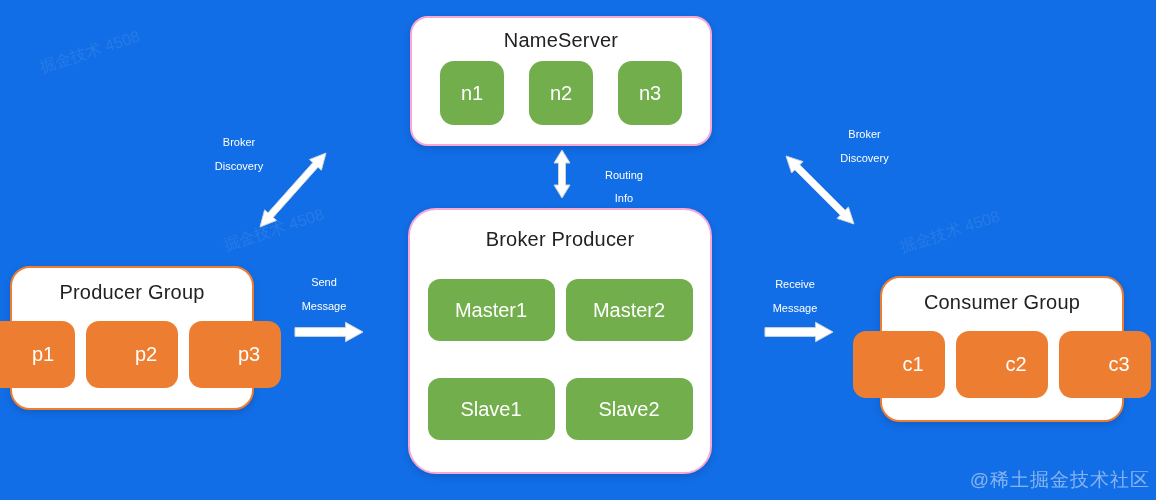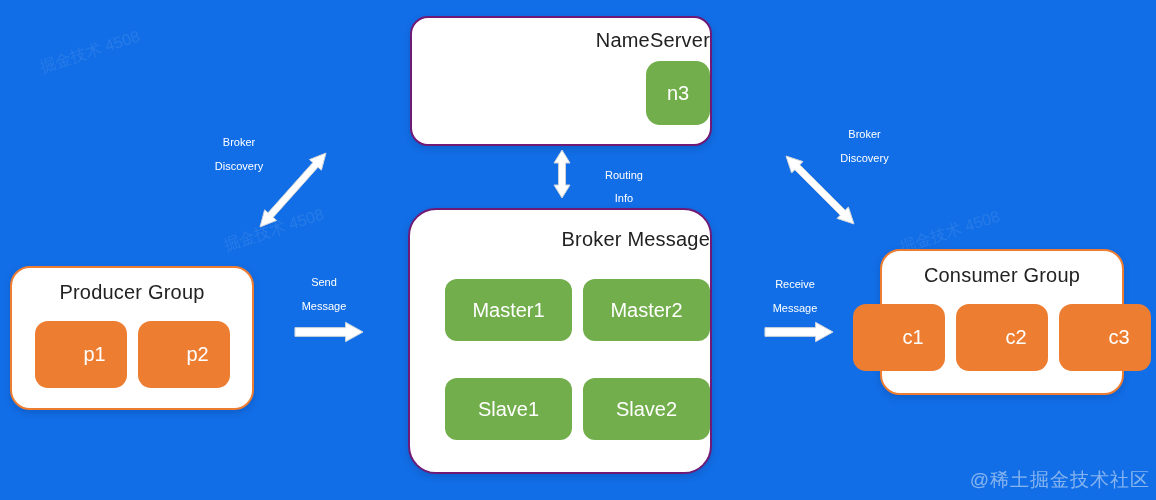--- a/index.html
+++ b/index.html
@@ -15,21 +15,21 @@
   }
   
   .box{
     position:absolute;background:#ffffff;
     box-shadow:0 3px 7px rgba(0,30,80,0.18);
     display:flex;flex-direction:column;align-items:center;
   }
   .box-title{
     color:#222222;font-size:20px;font-weight:400;letter-spacing:0.2px;
   }
-  .green-border{border:2px solid #701a75;align-items:flex-end;}
+  .green-border{border:2px solid #f9a8d4;}
   .orange-border{border:2px solid #ED7D31;}
   .node{
     display:flex;align-items:center;justify-content:center;
     color:#ffffff;font-size:20px;border-radius:12px;
   }
   .node.green{background:#72AE4B;}
   .node.orange{background:#ED7D31;padding-left:28px;}
   .node-row{display:flex;}
 
   
@@ -40,21 +40,21 @@
 
   
   .bc-box{left:408px;top:208px;width:300px;height:262px;border-radius:28px;}
   .bc-box .box-title{margin-top:18px;}
   .bc-rows{margin-top:28px;display:flex;flex-direction:column;gap:37px;}
   .bc-row{display:flex;gap:11px;}
   .bc-node{width:127px;height:62px;border-radius:12px;}
 
   
   .pg-box{left:10px;top:266px;width:240px;height:140px;border-radius:20px;}
-  .cg-box{left:880px;top:249px;width:240px;height:142px;border-radius:20px;}
+  .cg-box{left:880px;top:276px;width:240px;height:142px;border-radius:20px;}
   .pg-box .box-title,.cg-box .box-title{margin-top:13px;}
   .pc-row{margin-top:17px;gap:11px;}
   .pc-node{width:64px;height:67px;border-radius:13px;}
 
   
   .flow-label{
     position:absolute;color:#ffffff;font-size:11px;line-height:24px;
     text-align:center;
   }
   .arrow-svg{position:absolute;}
@@ -77,43 +77,46 @@
 
   <div class="wm-tile" style="left:38px;top:42px;">掘金技术 4508</div>
   <div class="wm-tile" style="left:592px;top:48px;color:rgba(255,255,255,0.13);">掘金技术 4508</div>
   <div class="wm-tile" style="left:222px;top:220px;">掘金技术 4508</div>
   <div class="wm-tile" style="left:458px;top:428px;">掘金技术 4508</div>
   <div class="wm-tile" style="left:898px;top:222px;">掘金技术 4508</div>
 
   <div class="box green-border ns-box">
     <div class="box-title">NameServer</div>
     <div class="node-row ns-row">
+      <div class="node green ns-node">n1</div>
+      <div class="node green ns-node">n2</div>
       <div class="node green ns-node">n3</div>
     </div>
   </div>
 
   <div class="box green-border bc-box">
-    <div class="box-title">Broker Message</div>
+    <div class="box-title">Broker Producer</div>
     <div class="bc-rows">
       <div class="bc-row">
         <div class="node green bc-node">Master1</div>
         <div class="node green bc-node">Master2</div>
       </div>
       <div class="bc-row">
         <div class="node green bc-node">Slave1</div>
         <div class="node green bc-node">Slave2</div>
       </div>
     </div>
   </div>
 
   <div class="box orange-border pg-box">
     <div class="box-title">Producer Group</div>
     <div class="node-row pc-row">
       <div class="node orange pc-node">p1</div>
       <div class="node orange pc-node">p2</div>
+      <div class="node orange pc-node">p3</div>
     </div>
   </div>
 
   <div class="box orange-border cg-box">
     <div class="box-title">Consumer Group</div>
     <div class="node-row pc-row">
       <div class="node orange pc-node">c1</div>
       <div class="node orange pc-node">c2</div>
       <div class="node orange pc-node">c3</div>
     </div>

